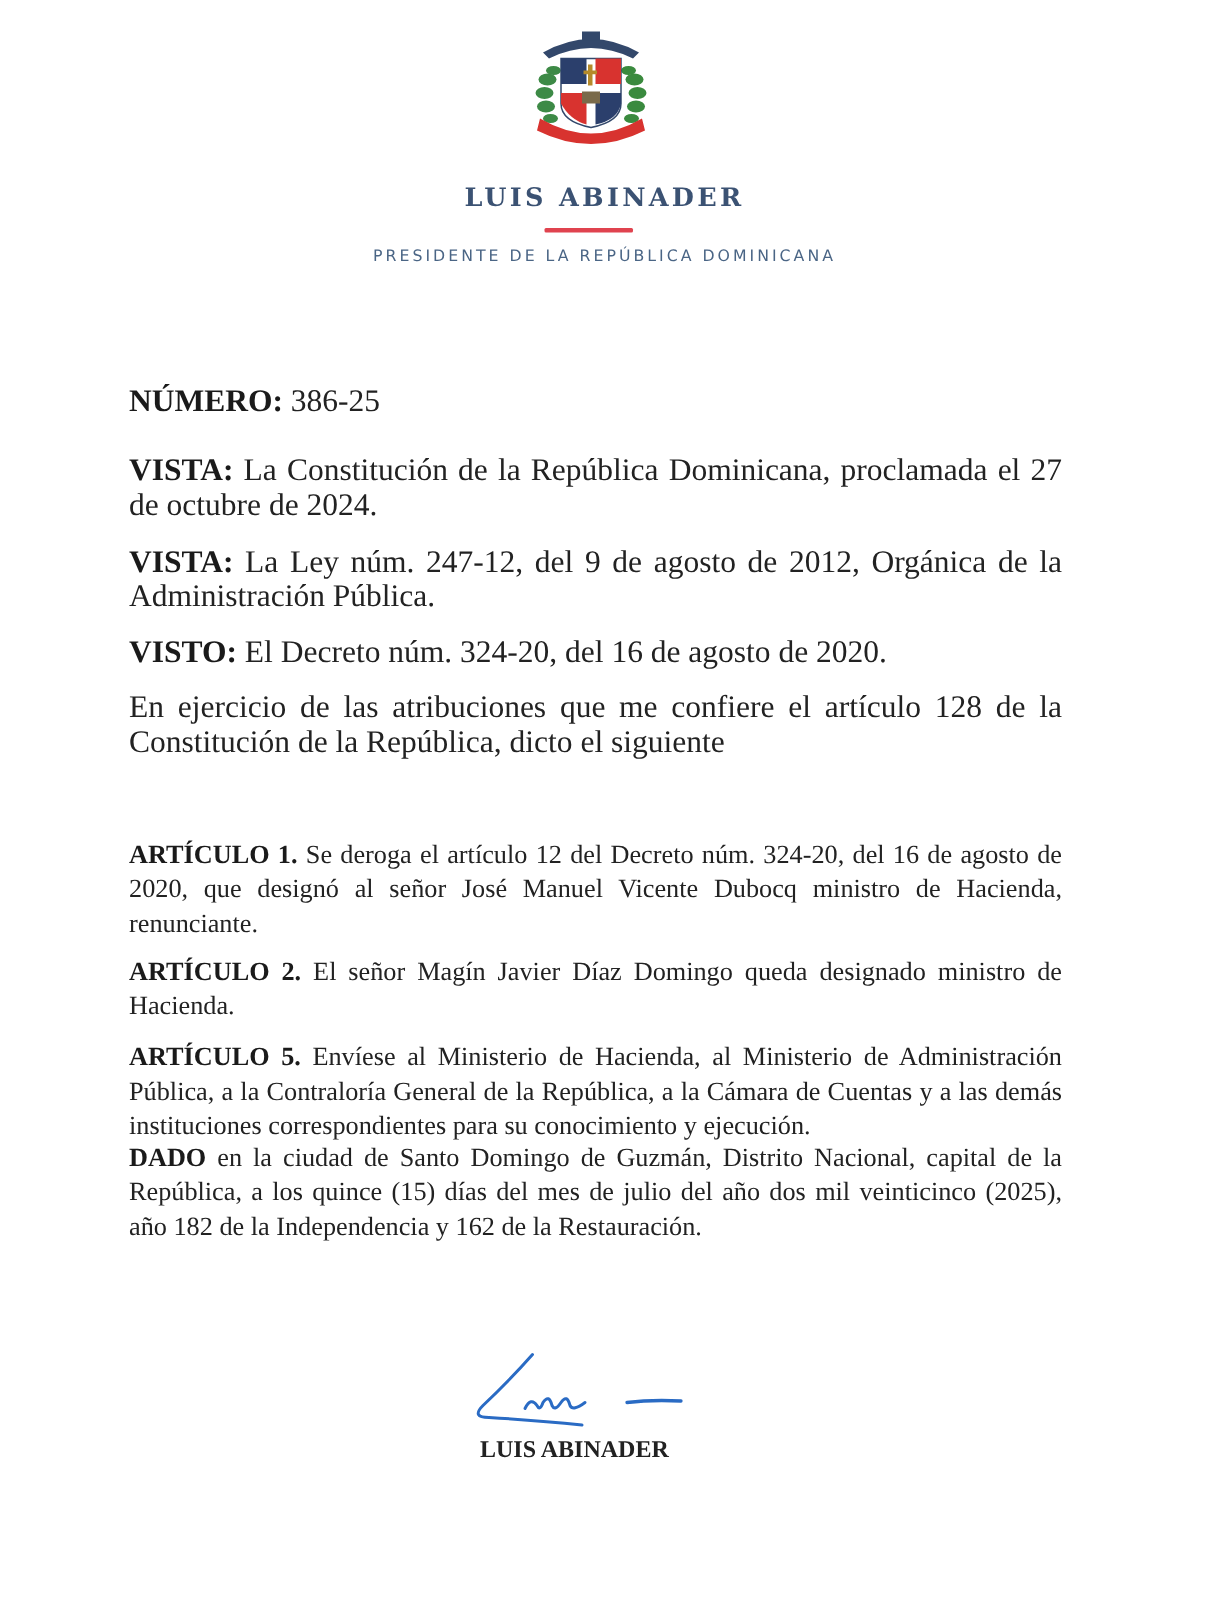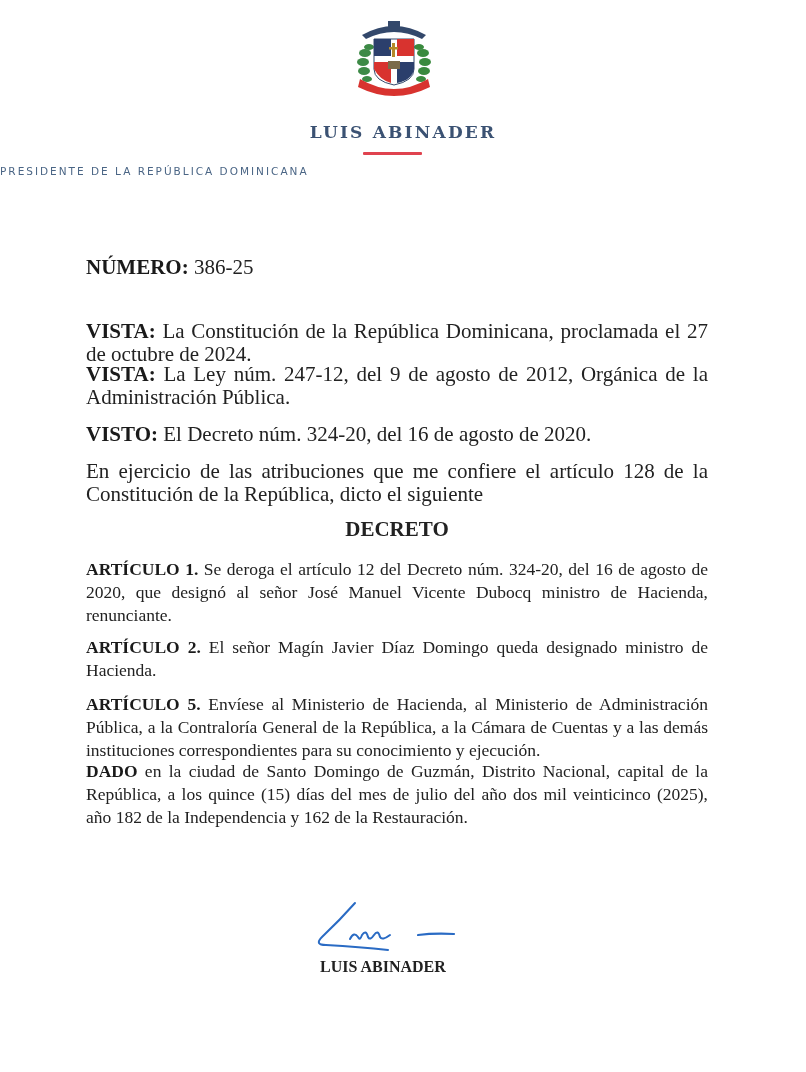--- a/index.html
+++ b/index.html
@@ -10,34 +10,34 @@
 
   .letterhead-name {
     position: absolute; left: 0; width: 806px; top: 122px; text-align: center;
     font-family: "DejaVu Serif", serif; font-size: 17px; letter-spacing: 2.2px;
     color: #3b5273; font-weight: bold;
   }
   .letterhead-rule {
     position: absolute; left: 363px; top: 152px; width: 59px; height: 3px; background: #e0434f; border-radius: 1px;
   }
   .letterhead-title {
-    position: absolute; left: 0; width: 806px; top: 165px; text-align: left;
+    position: absolute; left: 0; width: 806px; top: 165px; text-align: center;
     font-family: "DejaVu Sans", sans-serif; font-size: 10.5px; letter-spacing: 2px;
     color: #4a6585;
   }
 
   .body-text {
     position: absolute; left: 86px; width: 622px;
     font-family: "Liberation Serif", serif; font-size: 21px; line-height: 23px; color: #222;
     text-align: justify;
   }
   .body-text b { font-weight: bold; color: #1a1a1a; }
 
   .numero { top: 256px; }
-  .vista1 { top: 320px; }
+  .vista1 { top: 302px; }
   .vista2 { top: 363px; }
   .visto { top: 423px; }
   .ejercicio { top: 460px; }
   .decreto-heading { top: 518px; text-align: center; font-weight: bold; }
   .art1 { top: 558px; font-size: 17.5px; }
   .art2 { top: 636px; font-size: 17.5px; }
   .art3 { top: 693px; font-size: 17.5px; }
   .dado { top: 760px; font-size: 17.5px; }
 
   .signature { position: absolute; left: 300px; top: 895px; width: 160px; height: 60px; }
@@ -104,21 +104,20 @@
     <span>La Ley núm. 247-12, del 9 de agosto de 2012, Orgánica de la Administración Pública.</span>
   </div>
 
   <div class="body-text visto">
     <b>VISTO:</b>
     <span>El Decreto núm. 324-20, del 16 de agosto de 2020.</span>
   </div>
 
   <div class="body-text ejercicio">En ejercicio de las atribuciones que me confiere el artículo 128 de la Constitución de la República, dicto el siguiente</div>
 
-  <div class="body-text decreto-heading">DECRETO</div>
 
   <div class="body-text art1">
     <b>ARTÍCULO 1.</b>
     <span>Se deroga el artículo 12 del Decreto núm. 324-20, del 16 de agosto de 2020, que designó al señor José Manuel Vicente Dubocq ministro de Hacienda, renunciante.</span>
   </div>
 
   <div class="body-text art2">
     <b>ARTÍCULO 2.</b>
     <span>El señor Magín Javier Díaz Domingo queda designado ministro de Hacienda.</span>
   </div>

